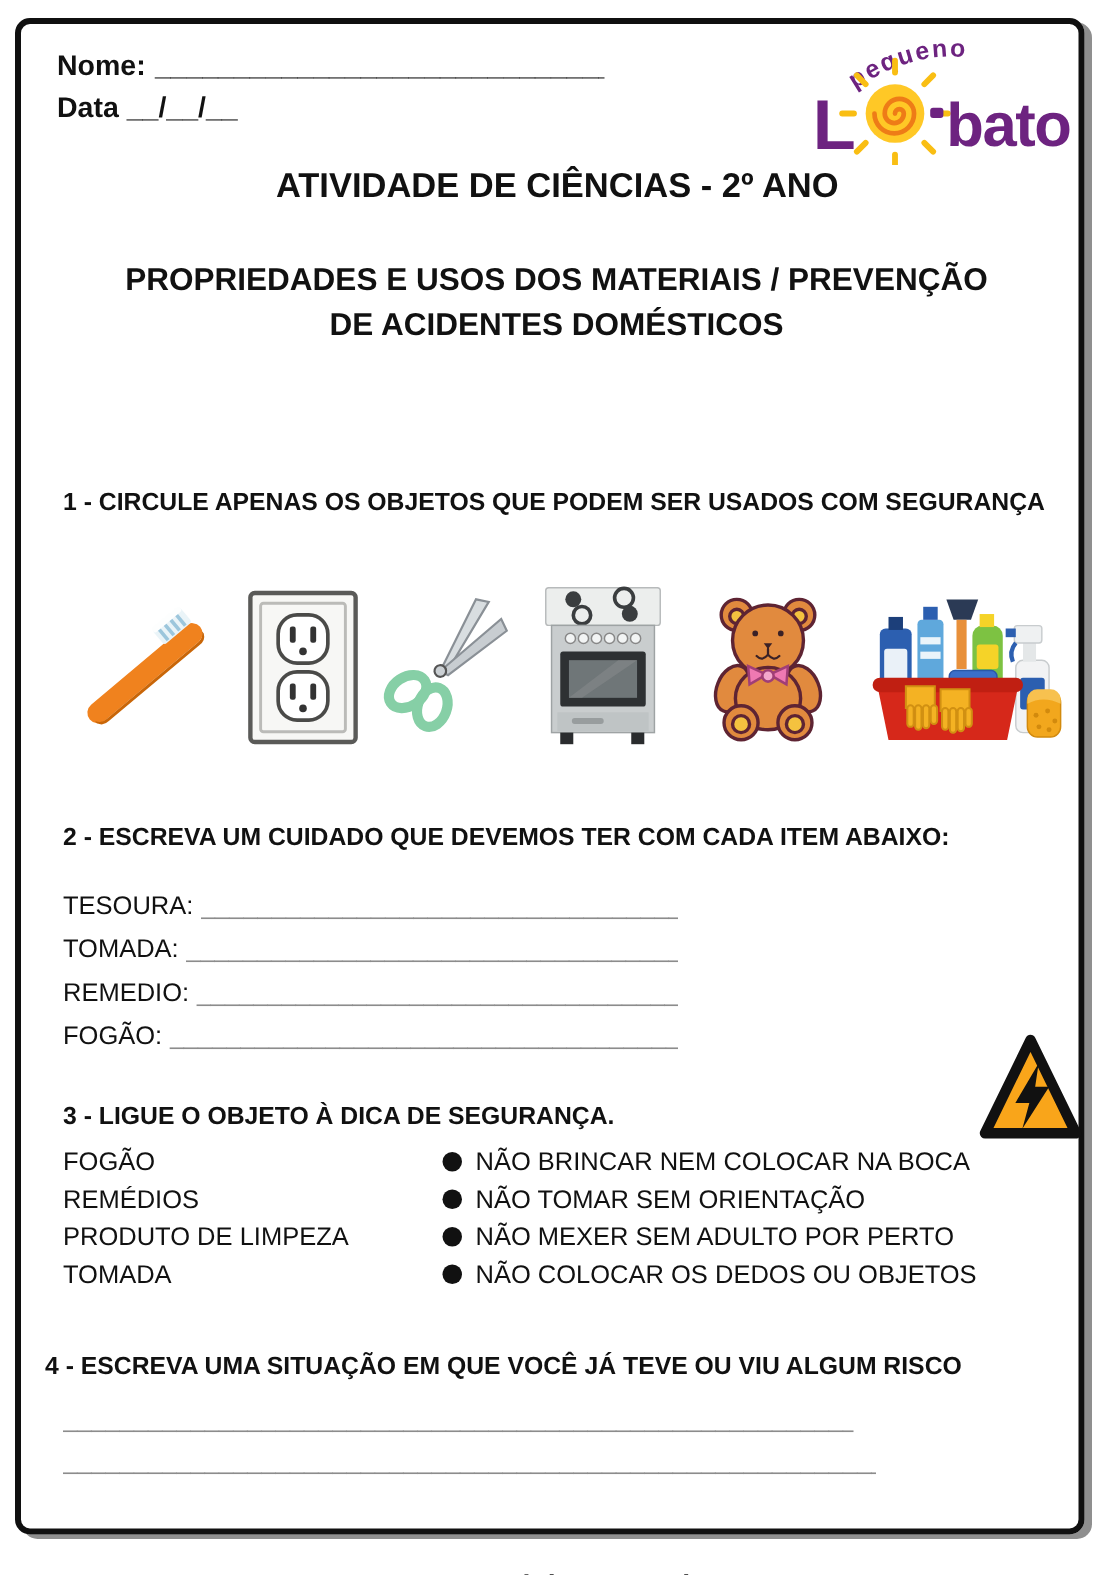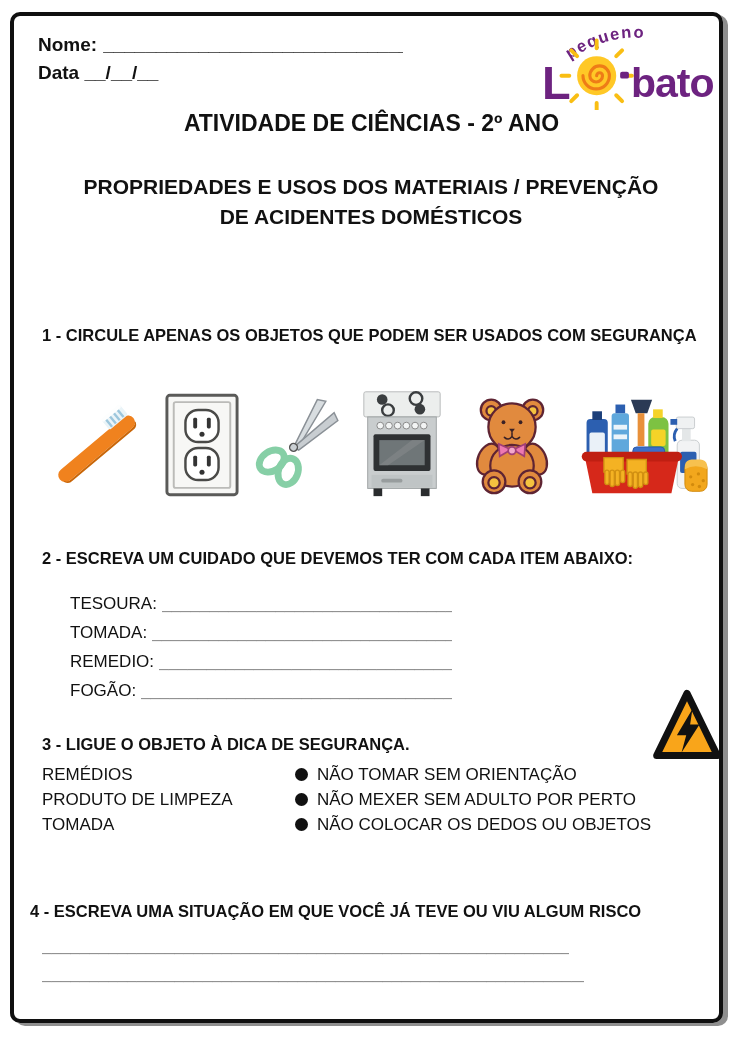--- a/index.html
+++ b/index.html
@@ -15,21 +15,21 @@
   .date-row{left:38px;top:62px;font-size:19px;font-weight:bold;}
   .title{left:0;top:110px;width:743px;text-align:center;font-size:23px;font-weight:bold;}
   .subtitle{left:31px;top:172px;width:680px;text-align:center;font-size:21px;
             font-weight:bold;line-height:30px;}
   .q-head{font-size:16.5px;font-weight:bold;line-height:25px;}
   .q1{left:42px;top:306px;width:680px;margin-top:17px;}
   .objects{left:40px;top:382px;width:668px;height:118px;display:flex;
            justify-content:space-between;align-items:flex-end;}
   .q2{left:42px;top:546px;width:680px;}
   .q2-rows{left:42px;top:594px;width:410px;font-size:17px;}
-  .q2-row{display:flex;align-items:baseline;height:29px;margin-left:28px;}
+  .q2-row{display:flex;align-items:baseline;height:29px;}
   .q2-label{white-space:nowrap;}
   .line-fill{display:inline-block;flex:1;overflow:hidden;white-space:nowrap;
              color:#8c8c8c;margin-left:5px;}
   .q3{left:42px;top:716px;width:600px;margin-top:16px;}
   .warning{left:652px;top:684px;}
   .match{left:42px;top:762px;width:640px;font-size:17px;}
   .match-row{display:flex;align-items:center;height:25px;}
   .match-obj{width:253px;}
   .match-tip{display:flex;align-items:center;}
   .bullet{width:13px;height:13px;border-radius:50%;background:#111;
@@ -251,20 +251,27 @@
 
   <div class="abs q3 q-head">3 - LIGUE O OBJETO À DICA DE SEGURANÇA.</div>
 
   <svg class="abs warning" width="70" height="84" viewBox="0 0 90 104">
     <path d="M45 10 L84 90 L6 90 Z" fill="#F9A51A" stroke="#111" stroke-width="9" stroke-linejoin="round"></path>
     <path d="M52 30 L32 64 L44 64 L38 86 L61 50 L49 50 Z" fill="#111"></path>
   </svg>
 
   <div class="abs match">
     <div class="match-row">
+      <span class="match-obj">FOGÃO</span>
+      <span class="match-tip">
+          <span class="bullet"></span>
+          <span>NÃO BRINCAR NEM COLOCAR NA BOCA</span>
+        </span>
+    </div>
+    <div class="match-row">
       <span class="match-obj">REMÉDIOS</span>
       <span class="match-tip">
           <span class="bullet"></span>
           <span>NÃO TOMAR SEM ORIENTAÇÃO</span>
         </span>
     </div>
     <div class="match-row">
       <span class="match-obj">PRODUTO DE LIMPEZA</span>
       <span class="match-tip">
           <span class="bullet"></span>

